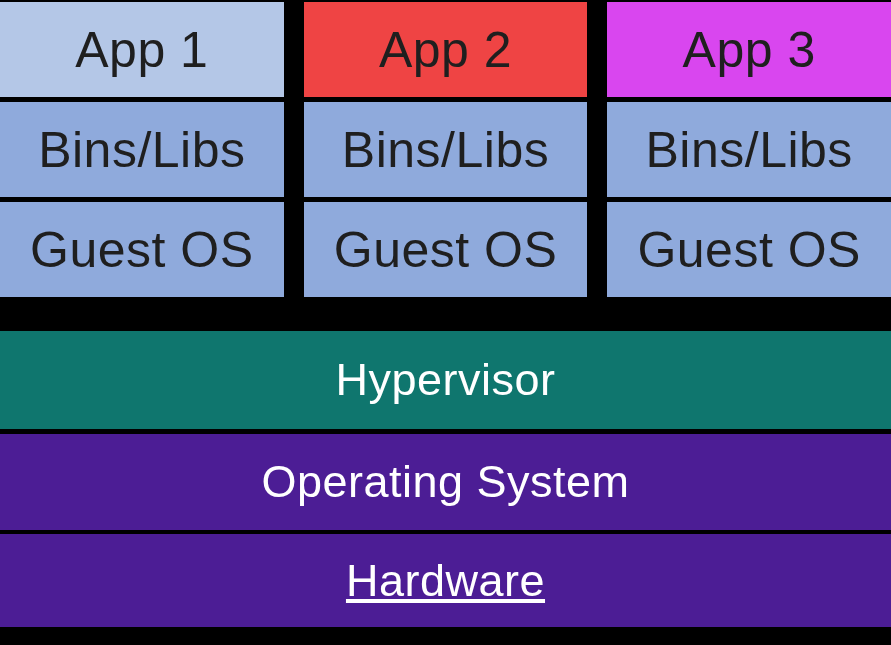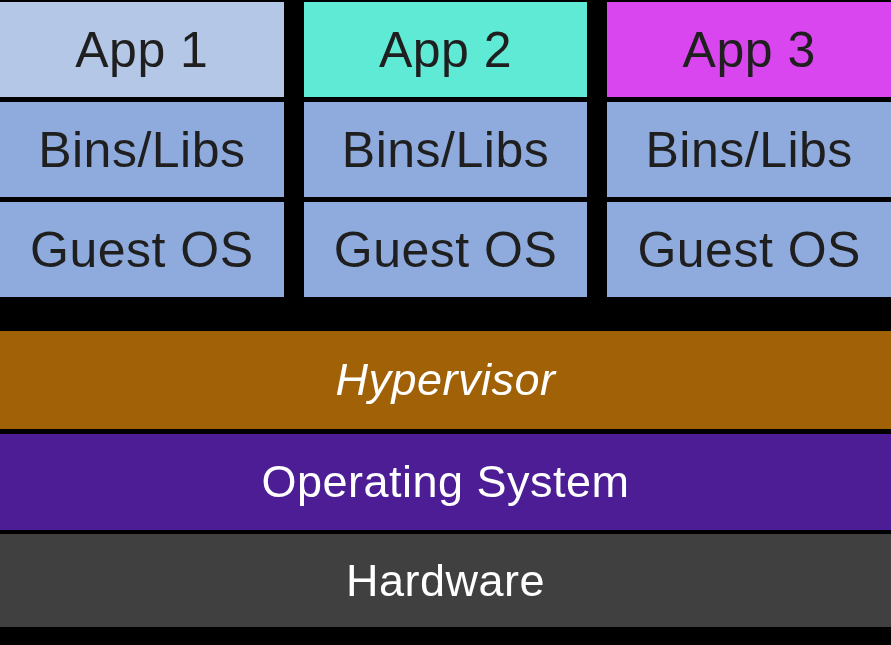--- a/index.html
+++ b/index.html
@@ -63,38 +63,38 @@
 
   <div class="columns">
 
     <div class="column">
       <div class="cell" style="background-color: rgb(180, 199, 231); color: rgb(31, 31, 31);">App 1</div>
       <div class="cell" style="background-color: rgb(143, 170, 220); color: rgb(31, 31, 31);">Bins/Libs</div>
       <div class="cell" style="background-color: rgb(143, 170, 220); color: rgb(31, 31, 31);">Guest OS</div>
     </div>
 
     <div class="column">
-      <div class="cell" style="background-color: #5eead4; color: rgb(31, 31, 31);">App 2</div>
+      <div class="cell" style="background-color: #ef4444; color: rgb(31, 31, 31);">App 2</div>
       <div class="cell" style="background-color: rgb(143, 170, 220); color: rgb(31, 31, 31);">Bins/Libs</div>
       <div class="cell" style="background-color: rgb(143, 170, 220); color: rgb(31, 31, 31);">Guest OS</div>
     </div>
 
     <div class="column">
       <div class="cell" style="background-color: #d946ef; color: rgb(31, 31, 31);">App 3</div>
       <div class="cell" style="background-color: rgb(143, 170, 220); color: rgb(31, 31, 31);">Bins/Libs</div>
       <div class="cell" style="background-color: rgb(143, 170, 220); color: rgb(31, 31, 31);">Guest OS</div>
     </div>
 
   </div>
 
   <div class="band-gap"></div>
 
-  <div class="bar bar-hypervisor" style="background-color: #a16207; color: rgb(255, 255, 255); font-style: italic;">Hypervisor</div>
+  <div class="bar bar-hypervisor" style="background-color: #0f766e; color: rgb(255, 255, 255);">Hypervisor</div>
 
   <div class="sep-a"></div>
 
   <div class="bar bar-os" style="background-color: #4c1d95; color: rgb(255, 255, 255);">Operating System</div>
 
   <div class="sep-b"></div>
 
-  <div class="bar bar-hardware" style="background-color: #404040; color: rgb(255, 255, 255);">Hardware</div>
+  <div class="bar bar-hardware" style="background-color: #4c1d95; color: rgb(255, 255, 255); text-decoration: underline;">Hardware</div>
 
 </div>
 
 </body></html>

